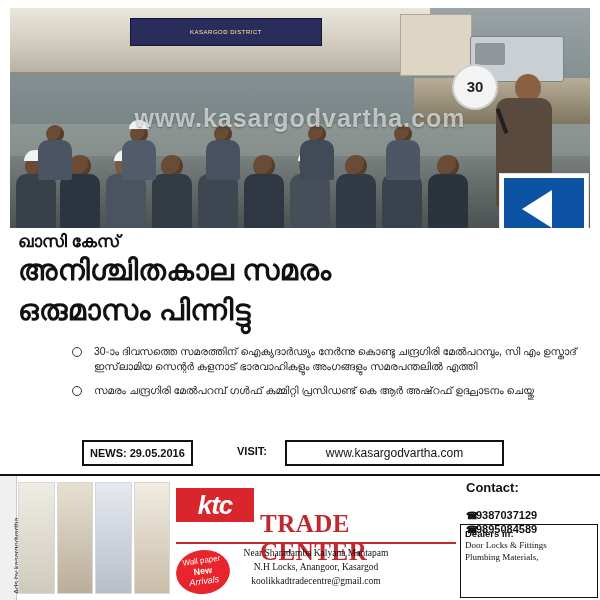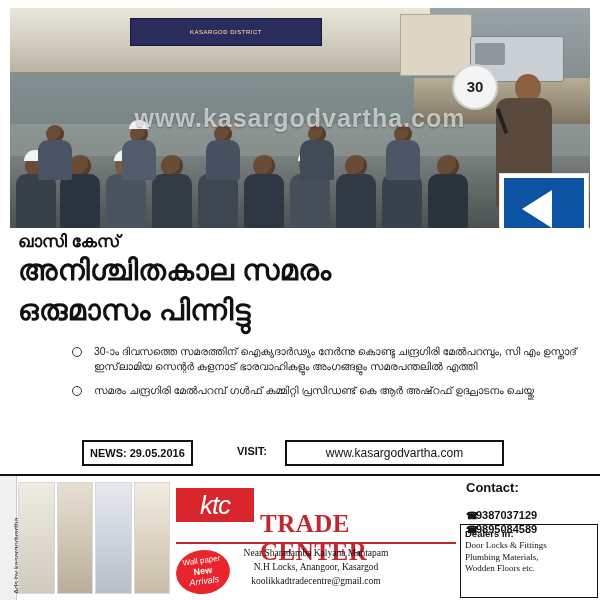--- a/index.html
+++ b/index.html
@@ -191,21 +191,21 @@
   .p1{background:linear-gradient(180deg,#efece4,#cfcabd);}
   .p2{background:linear-gradient(180deg,#e7e0d2,#b9ae9a);}
   .p3{background:linear-gradient(180deg,#e6e9ef,#b8bec9);}
   .p4{background:linear-gradient(180deg,#f2ece2,#c9bda8);}
 
   .ktc{
     position:absolute;left:176px;top:8px;width:280px;height:112px;
   }
   .ktc .logobox{
     position:absolute;left:0;top:4px;width:78px;height:34px;background:#d8262c;
-    color:#fff;font-size:26px;font-weight:normal;font-style:italic;
+    color:#fff;font-size:26px;font-weight:bold;font-style:italic;
     text-align:center;line-height:34px;letter-spacing:-1px;
   }
   .ktc .name1{
     position:absolute;left:84px;top:0;font-size:25px;font-weight:bold;color:#c0282e;letter-spacing:.5px;
     font-family:"Liberation Serif", serif;
   }
   .ktc .name2{
     position:absolute;left:84px;top:26px;font-size:25px;font-weight:bold;color:#c0282e;letter-spacing:.5px;
     font-family:"Liberation Serif", serif;
   }
@@ -410,18 +410,17 @@
       <div class="ph ph1">
         <span class="phicon">☎</span><span>9895084589</span>
       </div>
       <div class="ph ph2">
         <span class="phicon">☎</span><span>9387037129</span>
       </div>
       <div class="box">
         <div class="t">Dealers in:</div>
         <div class="l">Door Locks &amp; Fittings</div>
         <div class="l">Plumbing Materials,</div>
-        <div class="l">Wodden Floors etc.</div>
       </div>
     </div>
   </div>
 
 </div>
 
 </body></html>

